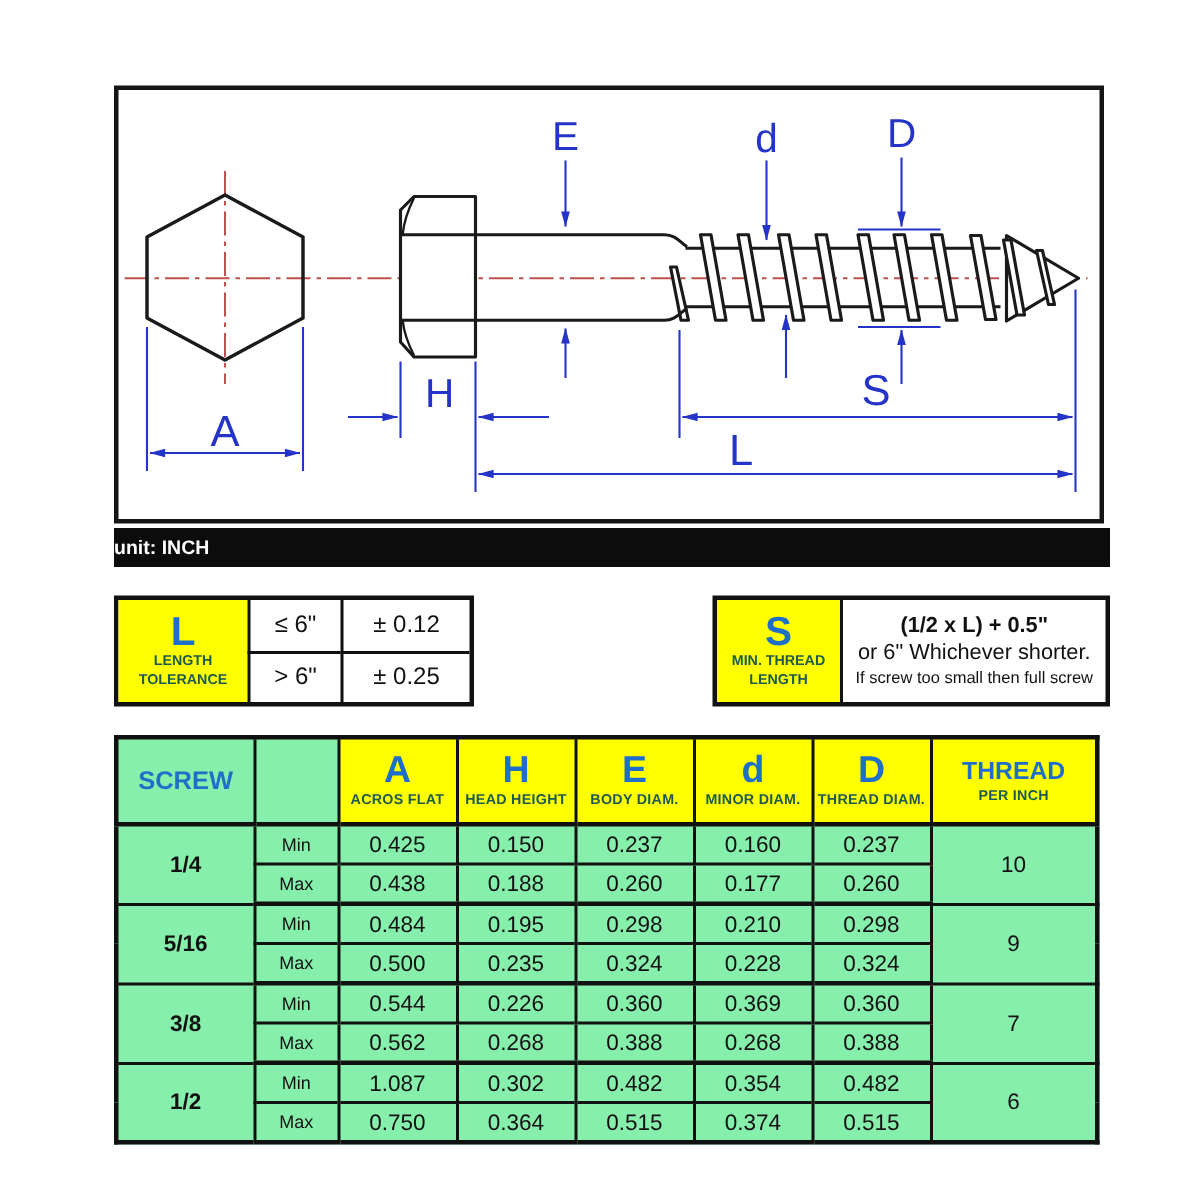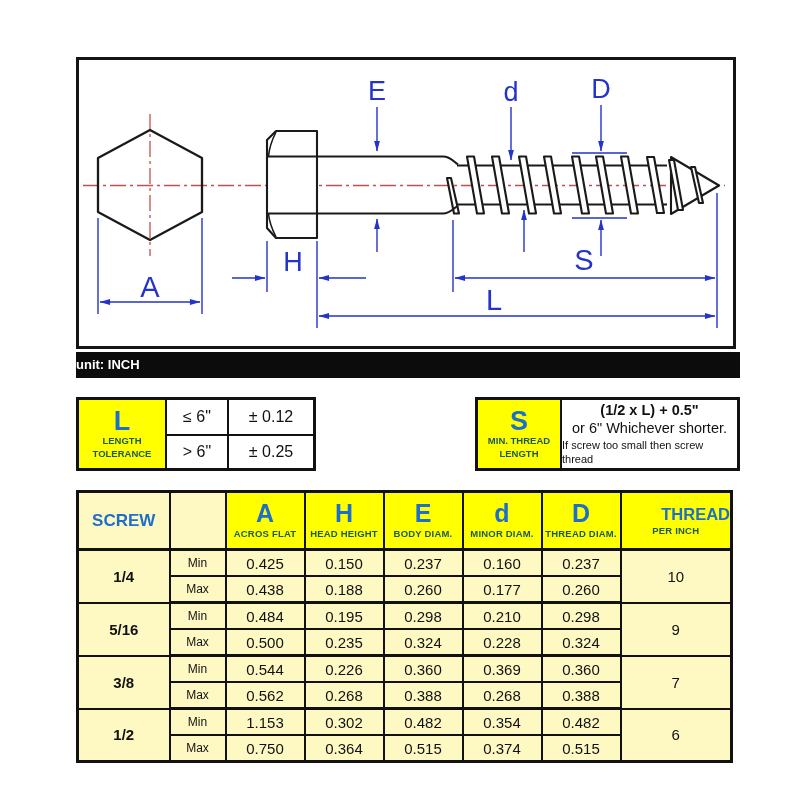--- a/index.html
+++ b/index.html
@@ -26,29 +26,29 @@
   .bT{border-top:2px solid #111;}
   .sym-big{font-size:27px;font-weight:bold;color:#1e6fc9;line-height:1;}
   .cap{font-size:9.5px;font-weight:bold;color:#1b5a4d;line-height:1.3;text-align:center;}
   .cond{font-size:16px;color:#111;}
   .sline1{font-size:14.5px;font-weight:bold;line-height:1.25;}
   .sline2{font-size:14.5px;line-height:1.3;}
   .sline3{font-size:11px;line-height:1.3;}
 
   
   table.spec{position:absolute;left:76px;top:490px;width:654px;border-collapse:collapse;
-             table-layout:fixed;border:3px solid #111;background:#fef9c3;}
+             table-layout:fixed;border:3px solid #111;background:#86efac;}
   table.spec td{border:2px solid #111;text-align:center;vertical-align:middle;padding:0;}
   tr.hdr td{height:55px;border-bottom:3px solid #111;}
   tr.min td{height:24px;border-bottom:1px solid #111;}
   tr.max td{height:24px;border-bottom:3px solid #111;margin-left:24px;}
   td.rs{border-bottom:3px solid #111;}
   .scr{color:#1e6fc9;font-weight:bold;font-size:17px;}
   .hsym{color:#1e6fc9;font-weight:bold;font-size:25px;line-height:.95;}
-  .hsym.small{font-size:16.5px;line-height:1.1;text-align:right;}
+  .hsym.small{font-size:16.5px;line-height:1.1;}
   .hsub{color:#1b5a4d;font-weight:bold;font-size:9.5px;margin-top:2px;letter-spacing:.2px;}
   .size{font-weight:bold;font-size:15px;}
   .mm{font-size:12px;}
   .val{font-size:15px;}
   .tpi{font-size:15px;}
 
   svg text{font-family:"Liberation Sans",sans-serif;}
 </style>
 </head>
 <body>
@@ -165,21 +165,21 @@
 
   <div class="mini stable">
     <div class="cell ycell">
       <div class="sym-big">S</div>
       <div class="cap">MIN. THREAD</div>
       <div class="cap">LENGTH</div>
     </div>
     <div class="cell bL">
       <div class="sline1">(1/2 x L) + 0.5"</div>
       <div class="sline2">or 6" Whichever shorter.</div>
-      <div class="sline3">If screw too small then screw thread</div>
+      <div class="sline3">If screw too small then full screw</div>
     </div>
   </div>
 
   <table class="spec">
     <colgroup>
       <col style="width:92px">
         <col style="width:56px">
         <col style="width:79px">
         <col style="width:79px">
       <col style="width:79px">
@@ -270,21 +270,21 @@
       <td class="val">0.562</td>
       <td class="val">0.268</td>
       <td class="val">0.388</td>
       <td class="val">0.268</td>
       <td class="val">0.388</td>
     </tr>
 
     <tr class="min">
       <td class="size rs" rowspan="2">1/2</td>
       <td class="mm">Min</td>
-      <td class="val">1.153</td>
+      <td class="val">1.087</td>
       <td class="val">0.302</td>
       <td class="val">0.482</td>
       <td class="val">0.354</td>
       <td class="val">0.482</td>
       <td class="tpi rs" rowspan="2">6</td>
     </tr>
     <tr class="max">
       <td class="mm">Max</td>
       <td class="val">0.750</td>
       <td class="val">0.364</td>

